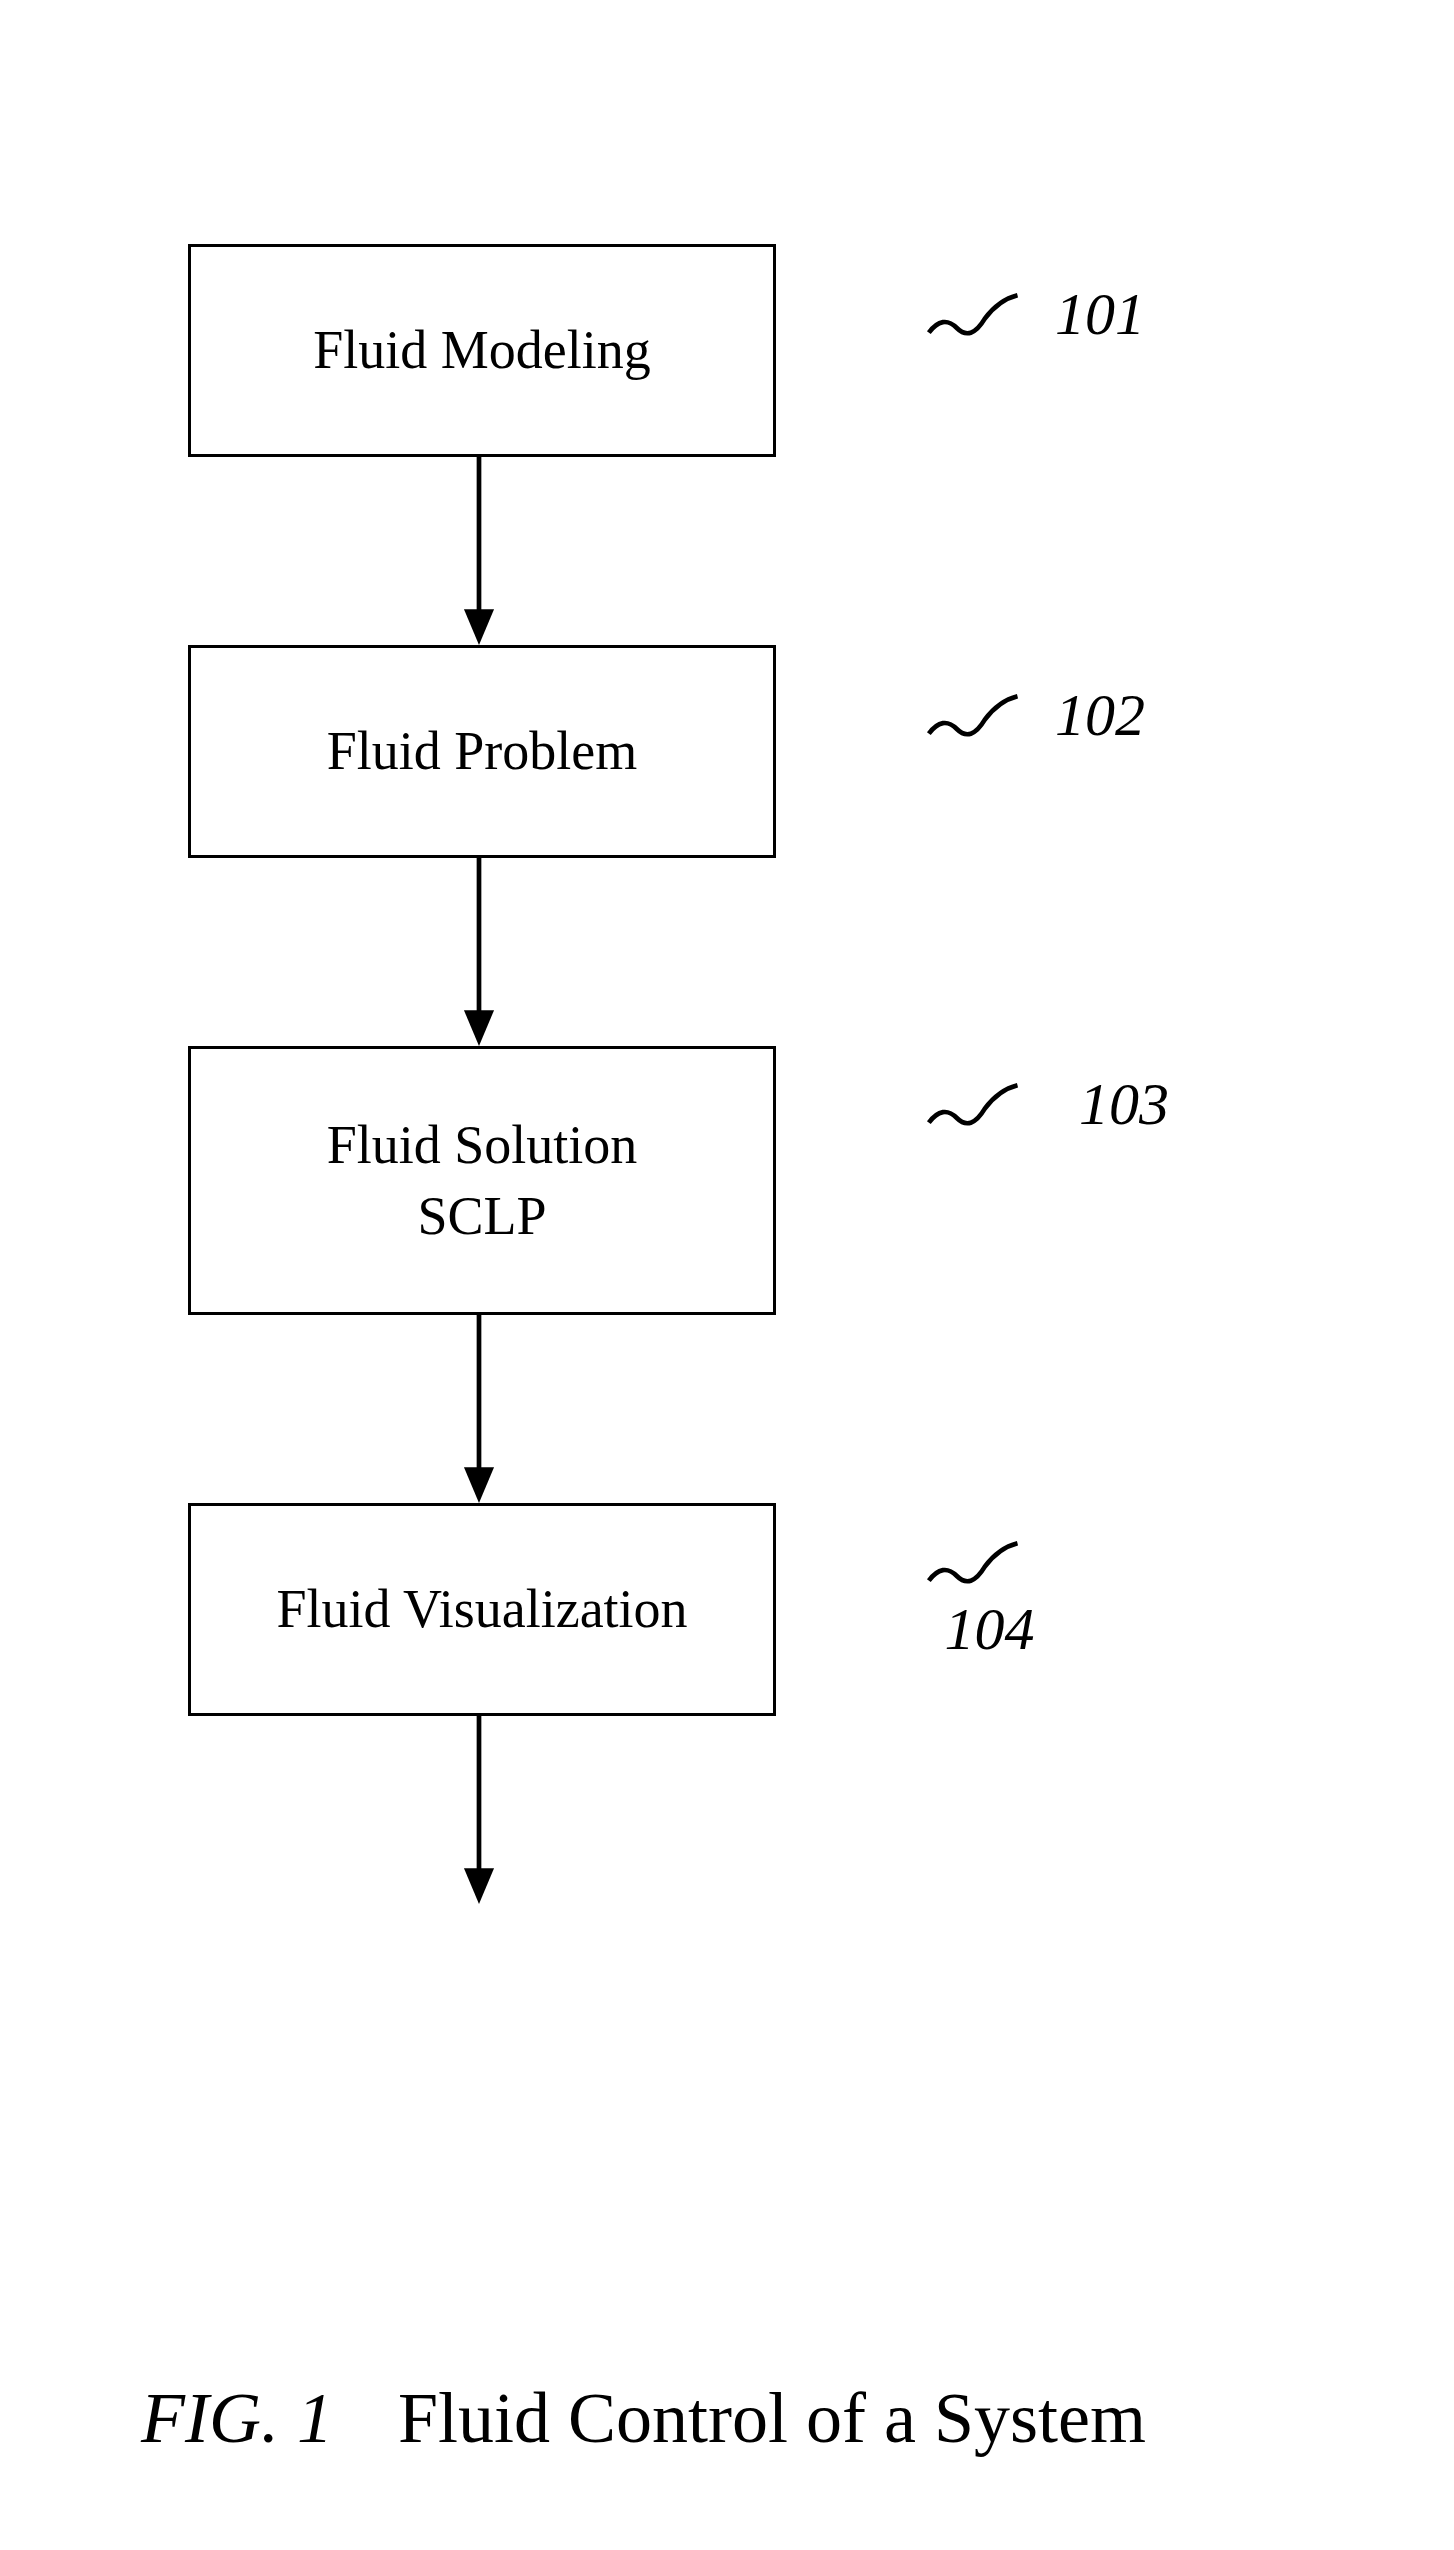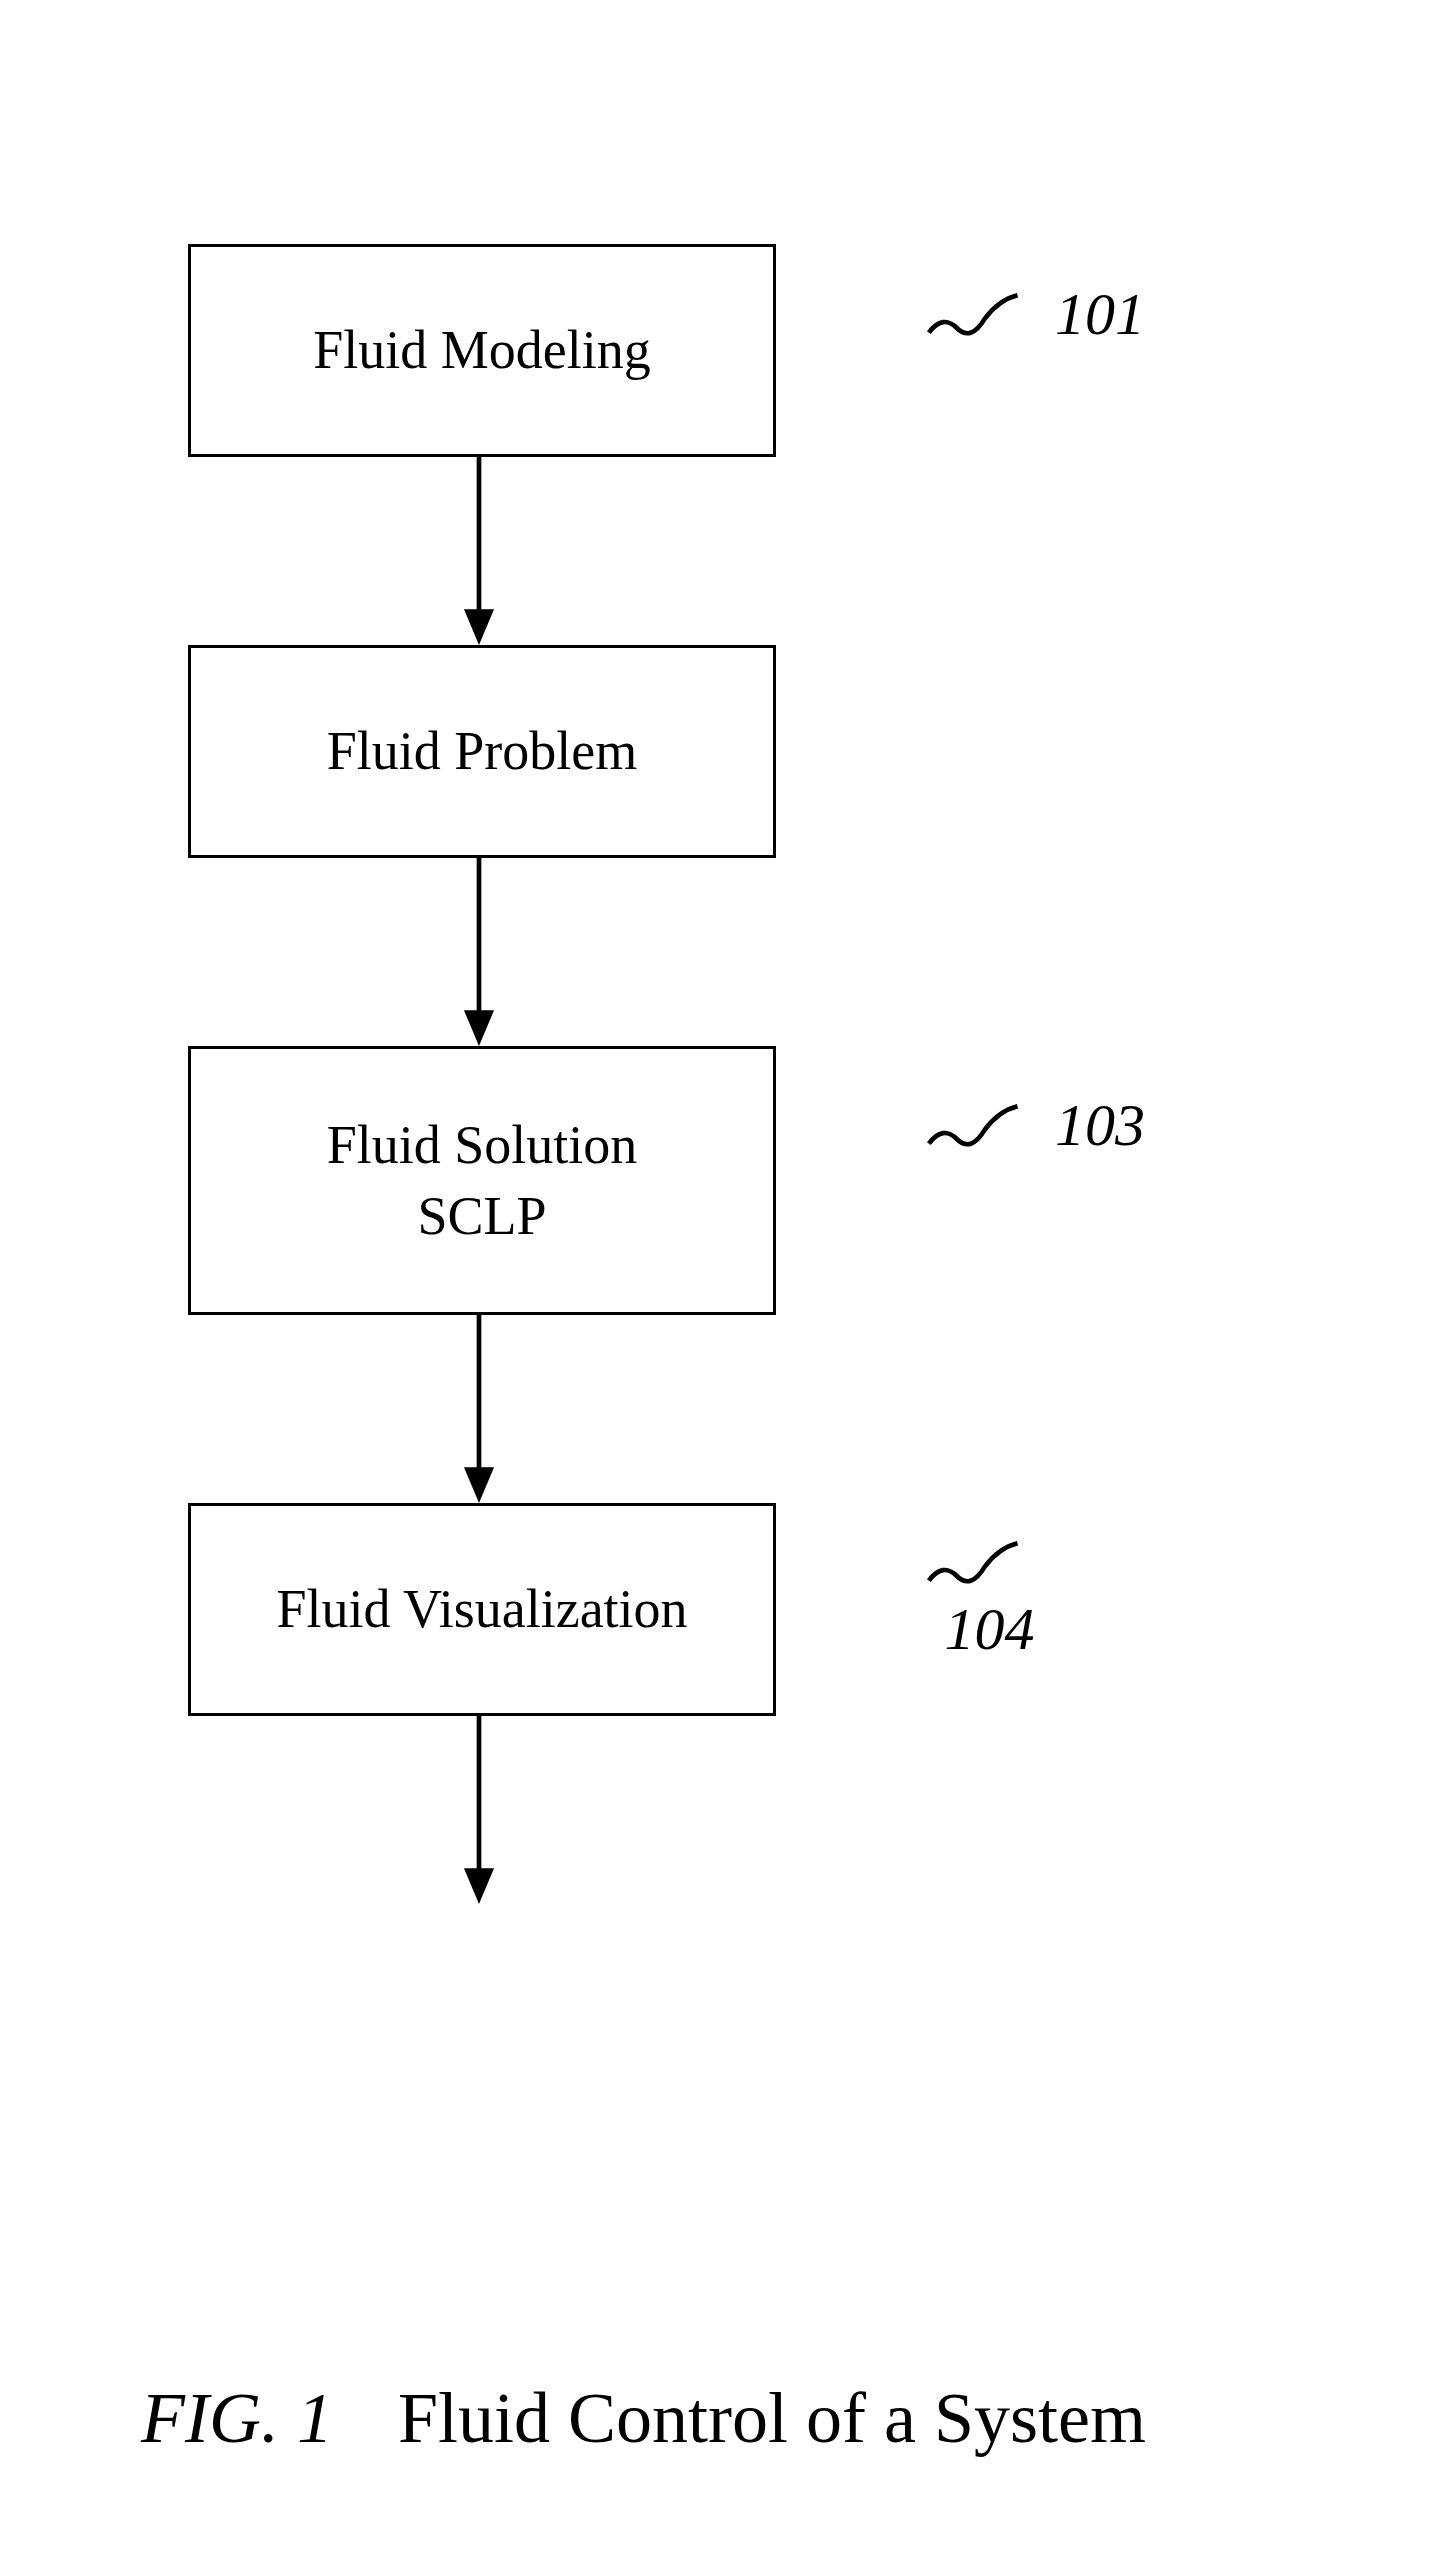--- a/index.html
+++ b/index.html
@@ -88,33 +88,39 @@
 
   <div class="arrow-gap">
     <svg width="38" height="188" viewBox="0 0 40 200">
       <line x1="20" y1="0" x2="20" y2="170" stroke="black" stroke-width="5"></line>
       <polygon points="20,200 4,162 36,162" fill="black"></polygon>
     </svg>
   </div>
 
   <div class="box box-short">
     <span>Fluid Problem</span>
+    <div class="ref-label" style="top:28px;">
+      <svg class="squiggle" width="103" height="56" viewBox="0 0 110 60">
+        <path d="M 5 50 Q 20 30 35 45 Q 50 60 65 35 Q 80 15 100 10" stroke="black" stroke-width="5" fill="none"></path>
+      </svg>
+      <span>102</span>
+    </div>
   </div>
 
   <div class="arrow-gap">
     <svg width="38" height="188" viewBox="0 0 40 200">
       <line x1="20" y1="0" x2="20" y2="170" stroke="black" stroke-width="5"></line>
       <polygon points="20,200 4,162 36,162" fill="black"></polygon>
     </svg>
   </div>
 
   <div class="box box-tall">
     <span>Fluid Solution</span>
     <span>SCLP</span>
-    <div class="ref-label" style="top:37px;">
+    <div class="ref-label" style="top:16px;gap:24px;">
       <svg class="squiggle" width="103" height="56" viewBox="0 0 110 60">
         <path d="M 5 50 Q 20 30 35 45 Q 50 60 65 35 Q 80 15 100 10" stroke="black" stroke-width="5" fill="none"></path>
       </svg>
       <span>103</span>
     </div>
   </div>
 
   <div class="arrow-gap">
     <svg width="38" height="188" viewBox="0 0 40 200">
       <line x1="20" y1="0" x2="20" y2="170" stroke="black" stroke-width="5"></line>

